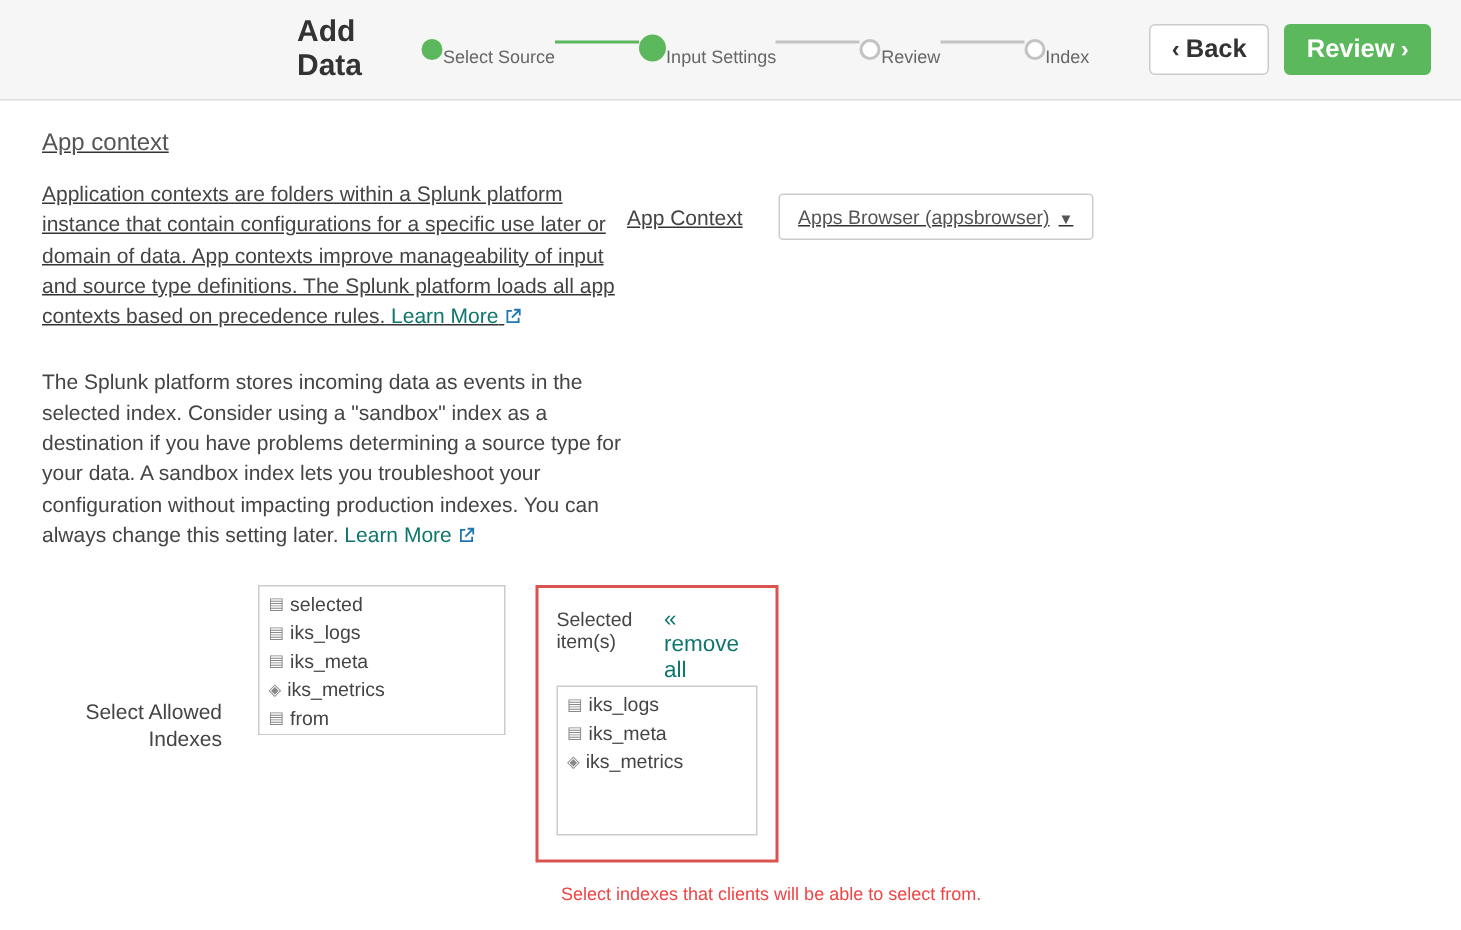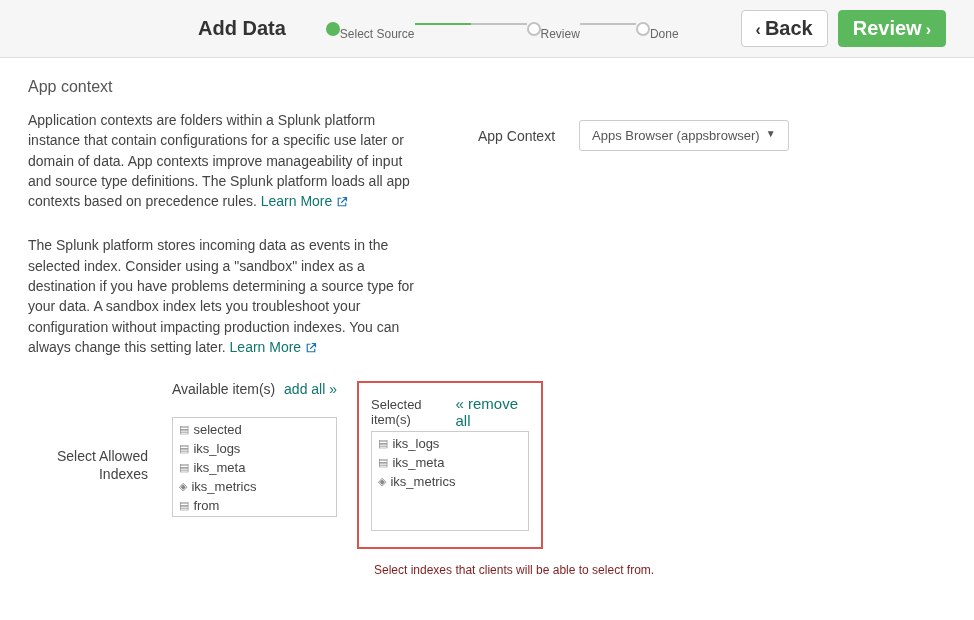--- a/index.html
+++ b/index.html
@@ -20,86 +20,90 @@
     background: #fff; border: 2px solid #c3c3c3;
     position: relative; z-index: 2;
   }
   .step.done .step-dot { background: #5cb85c; border-color: #5cb85c; }
   .step.active .step-dot { background: #5cb85c; border-color: #5cb85c; width: 18px; height: 18px; margin-top:-2px; }
   .step-label { font-size: 12px; color: #666; margin-top: 10px; white-space: nowrap; }
   .step-line { height: 2px; width: 56px; background: #c3c3c3; margin-top: 6px; }
   .step-line.done { background: #5cb85c; }
   .header-actions { display: flex; gap: 10px; }
   .btn {
-    padding: 6px 14px; border-radius: 4px; font-size: 20px; cursor: pointer;
+    padding: 6px 14px; border-radius: 4px; font-size: 17px; cursor: pointer;
     display: inline-flex; align-items: flex-start; gap: 4px;
     font-weight: 600;
   }
   .btn-default { background: #fff; border: 1px solid #ccc; color: #333; }
   .btn-primary { background: #5cb85c; border: 1px solid #5cb85c; color: #fff; }
   .content { padding: 20px 28px; max-width: 960px; }
   .section-title { font-size: 16px; color: #555; margin-bottom: 14px; font-weight: 400; }
   .section-desc { font-size: 14px; color: #444; line-height: 1.45; max-width: 390px; margin-bottom: 24px; }
   .link { color: #0f766e; text-decoration: none; cursor: pointer; }
   .link svg { vertical-align: -2px; }
   .form-row { display: flex; align-items: center; gap: 24px; margin-bottom: 20px; }
   .form-label { font-size: 14px; color: #444; text-align: right; width: 120px; }
   .form-label-2line { line-height: 1.3; }
   .dropdown {
     border: 1px solid #ccc; border-radius: 3px; background: #fff;
     padding: 7px 12px; font-size: 13px; cursor: pointer;
-    display: inline-flex; align-items: flex-start; gap: 6px; color: #555;
+    display: inline-flex; align-items: flex-end; gap: 6px; color: #555;
   }
   .caret { font-size: 10px; }
   .indexes-wrap { display: flex; gap: 20px; align-items: flex-start; }
   .col-block { width: 165px; }
   .col-head { display: flex; justify-content: space-between; align-items: baseline; margin-bottom: 4px; min-height: 32px;}
   .col-head-label { font-size: 14px; color: #444; }
   .list-box {
     border: 1px solid #ccc; background: #fff; height: 100px;
     overflow-y: auto; padding: 2px 0;
   }
   .list-item {
     padding: 2px 6px; font-size: 13px; color: #444; cursor: pointer;
     display: flex; align-items: center; gap: 4px;
   }
   .list-item .icn { font-size: 11px; color: #888; }
   .highlight-box {
     border: 2px solid #d9534f; padding: 12px 12px 16px 12px;
-    width: 186px;
+    width: 162px;
   }
   .highlight-box .col-head { min-height: auto; margin-bottom: 2px;}
   .caret-left::before { content: "‹"; font-size: 16px; line-height: 1; }
   .caret-right::after { content: "›"; font-size: 16px; line-height: 1; }
   .ext-icon { display:inline-block; width:12px; height:12px; }
-  .top-cols { display:flex; gap: 60px; align-items:flex-start; }
+  .top-cols { display:flex; align-items:flex-start;text-decoration:underline; }
   .right-col { padding-top: 42px; }
-  .idx-helper { margin-left: 346px; font-size: 12px; color:#7f1d1d; margin-top:-6px; margin-bottom: 24px;}
+  .idx-helper { margin-left: 346px; font-size: 12px; color:#ef4444; margin-top:-6px; margin-bottom: 24px;}
 </style>
 </head>
 <body>
 
 <div class="header-bar">
   <div class="page-title">Add Data</div>
 
   <div class="stepper">
     <div class="step done">
       <div class="step-dot"></div>
       <div class="step-label">Select Source</div>
     </div>
     <div class="step-line done"></div>
+    <div class="step active">
+      <div class="step-dot"></div>
+      <div class="step-label">Input Settings</div>
+    </div>
     <div class="step-line"></div>
     <div class="step">
       <div class="step-dot"></div>
       <div class="step-label">Review</div>
     </div>
     <div class="step-line"></div>
     <div class="step">
       <div class="step-dot"></div>
-      <div class="step-label">Done</div>
+      <div class="step-label">Index</div>
     </div>
   </div>
 
   <div class="header-actions">
     <button class="btn btn-default">
       <span class="caret-left"></span>
       <span>Back</span>
     </button>
     <button class="btn btn-primary">
       <span>Review</span>
@@ -143,24 +147,20 @@
         </svg>
     </a>
   </div>
 
   <div class="form-row" style="align-items:center;">
     <div class="form-label form-label-2line">Select Allowed Indexes</div>
 
     <div class="indexes-wrap">
 
       <div class="col-block">
-        <div class="col-head">
-          <span class="col-head-label">Available item(s)</span>
-          <a class="link">add all »</a>
-        </div>
         <div class="list-box">
           <div class="list-item">
               <span class="icn">▤</span>
               <span>selected</span>
             </div>
           <div class="list-item">
               <span class="icn">▤</span>
               <span>iks_logs</span>
             </div>
           <div class="list-item">

